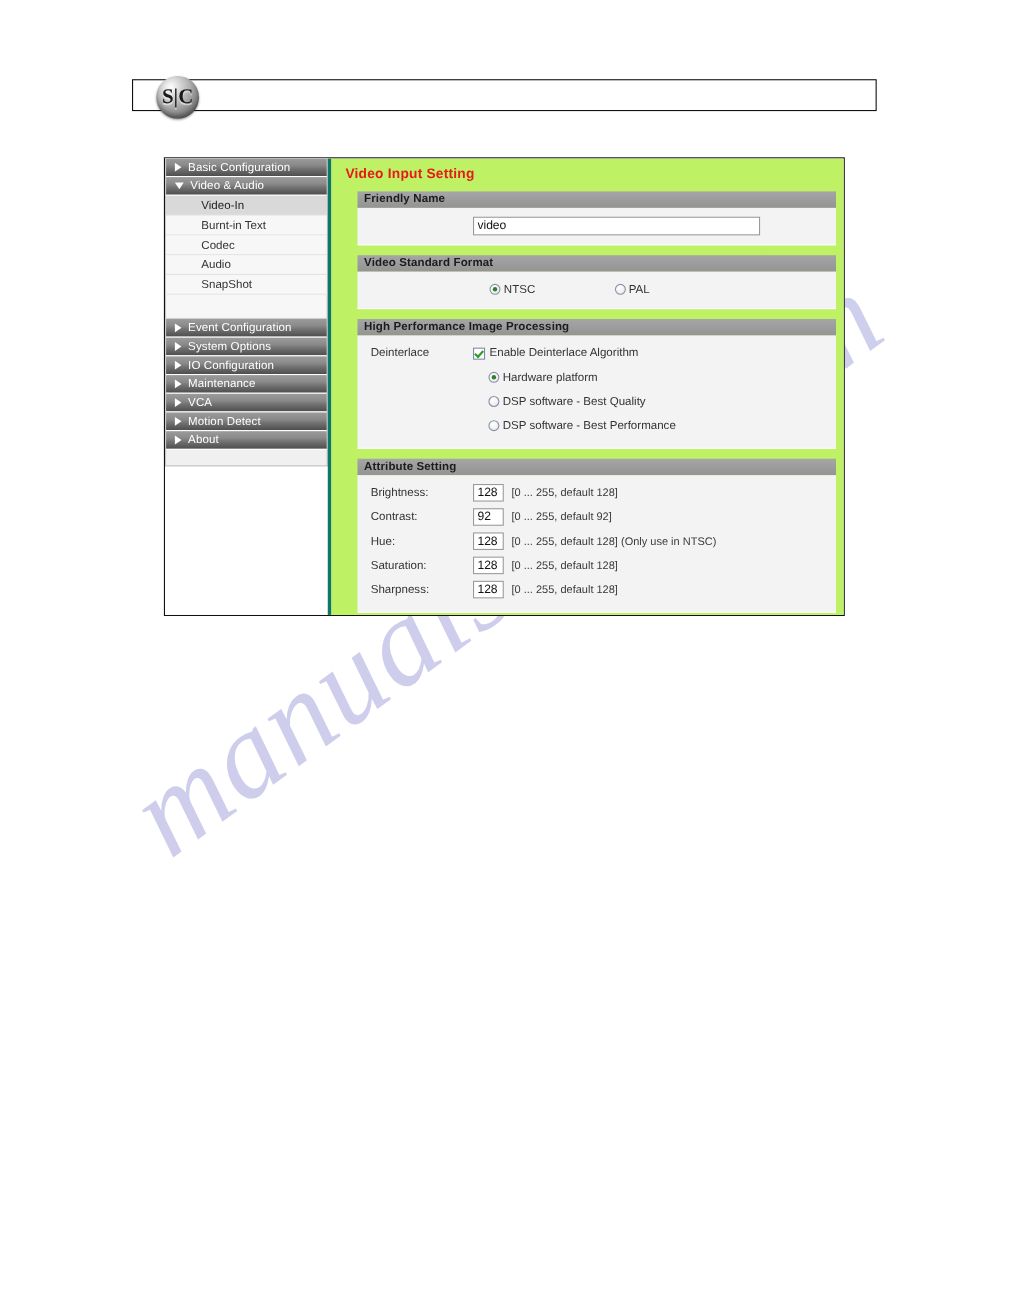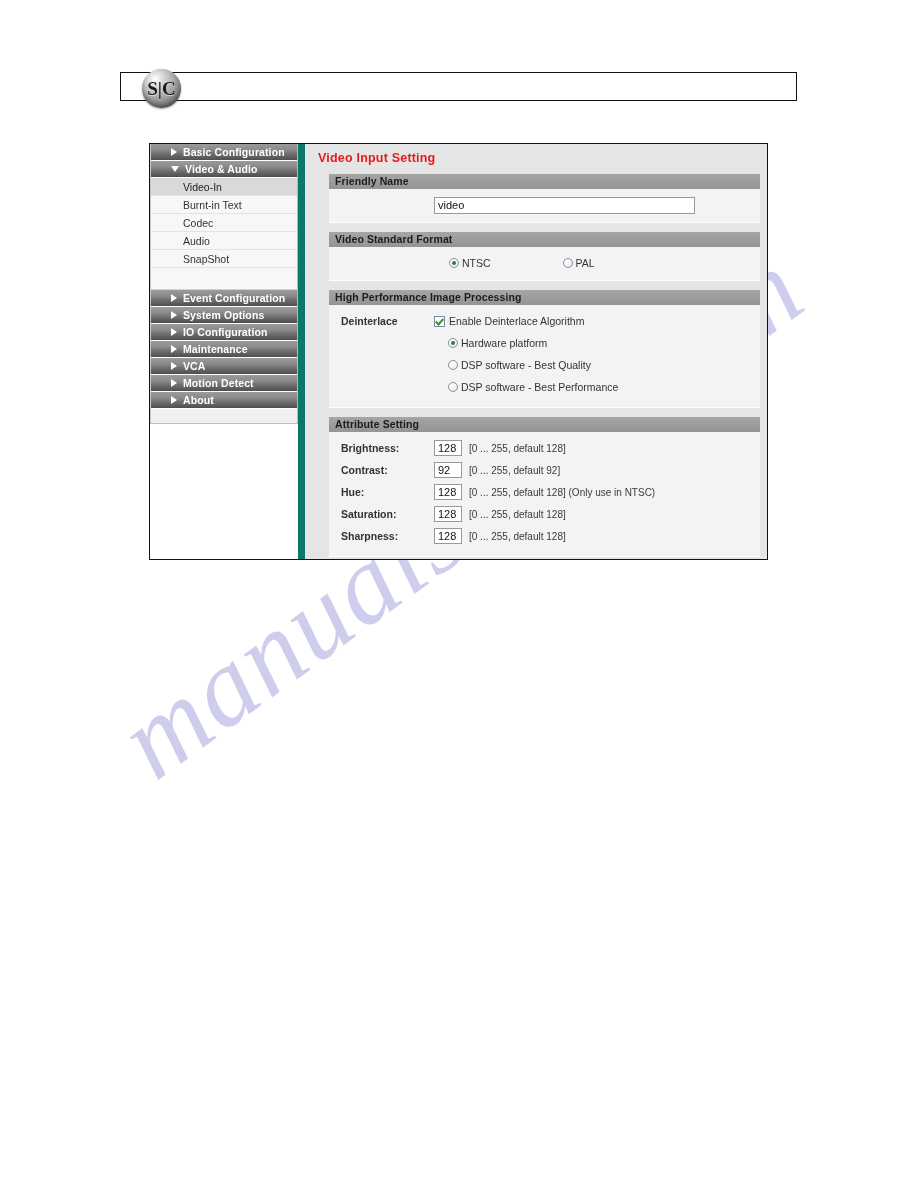--- a/index.html
+++ b/index.html
@@ -106,22 +106,22 @@
     background: #f0f0f0;
     border-left: 1px solid #c8c8c8;
     border-right: 1px solid #b8b8b8;
   }
   .top-item {
     height: 17px;
     line-height: 17px;
     background: linear-gradient(to bottom, #9b9b9b 0%, #8a8a8a 38%, #6f6f6f 62%, #4e4e4e 100%);
     color: #ffffff;
     font-size: 10.5px;
-    font-weight: bold;
-    padding-left: 18px;
+    font-weight: normal;
+    padding-left: 6px;
     border-bottom: 1px solid #ffffff;
     display: flex;
     align-items: center;
     box-sizing: border-box;
     cursor: pointer;
     letter-spacing: .1px;
   }
   .top-item .tri {
     display: inline-block;
     width: 0;
@@ -171,24 +171,24 @@
     height: 14px;
     background: #f0f0f0;
     border-left: 1px solid #c8c8c8;
     border-right: 1px solid #b8b8b8;
     border-bottom: 1px solid #c0c0c0;
   }
 
   
   #content {
     flex: 1 1 auto;
-    background: #e5e5e5;
+    background: #bef264;
     position: relative;
     padding: 0;
-    border-left: 7px solid #0f766e;
+    border-left: 3px solid #0f766e;
   }
   #page-title {
     font-size: 12.5px;
     font-weight: bold;
     color: #e8191b;
     padding: 7px 0 0 13px;
     letter-spacing: .2px;
   }
   .panel {
     margin: 9px 7px 0 24px;
@@ -217,21 +217,20 @@
     min-height: 20px;
     padding: 1px 0;
   }
   .row-label {
     width: 105px;
     flex: 0 0 105px;
     font-size: 10.5px;
     color: #333333;
     padding-left: 12px;
     box-sizing: border-box;
-    font-weight: bold;
   }
   .hint {
     font-size: 10px;
     color: #3a3a3a;
     margin-left: 7px;
     white-space: nowrap;
   }
 
   input.txt {
     font-family: "Liberation Sans", sans-serif;

